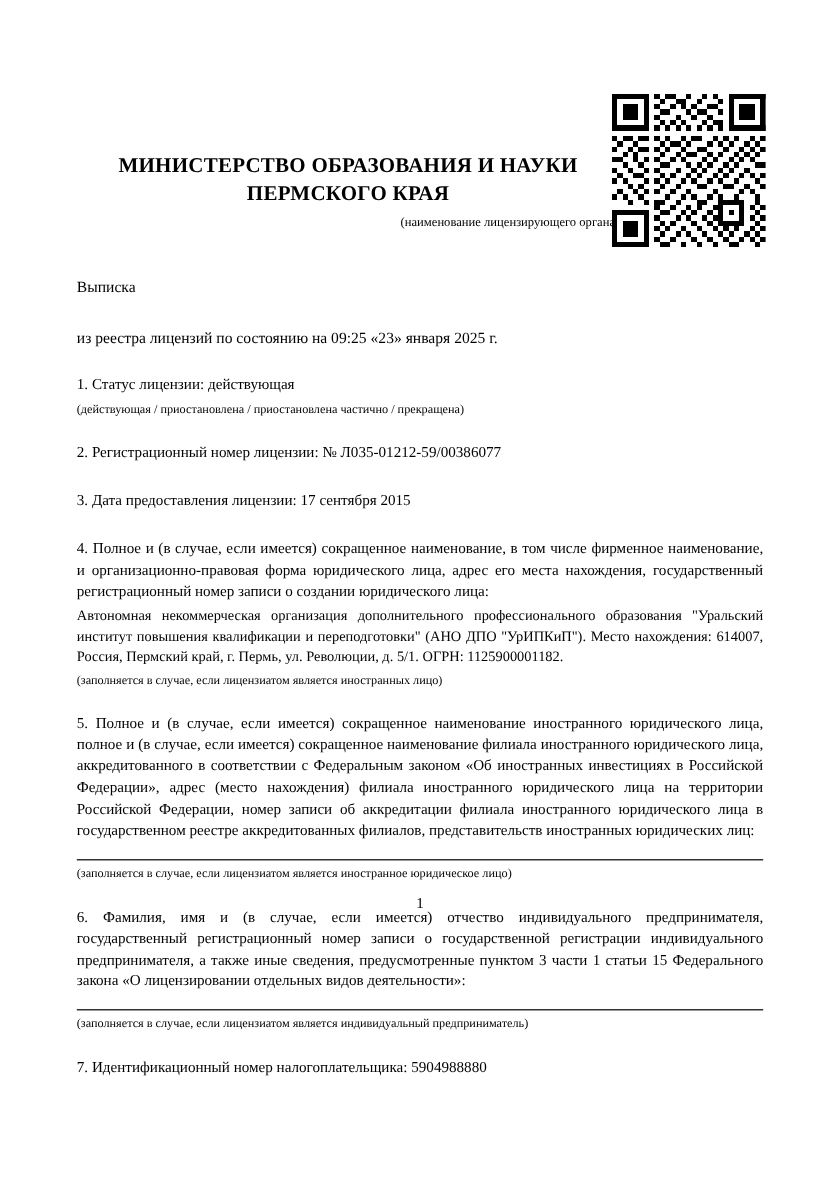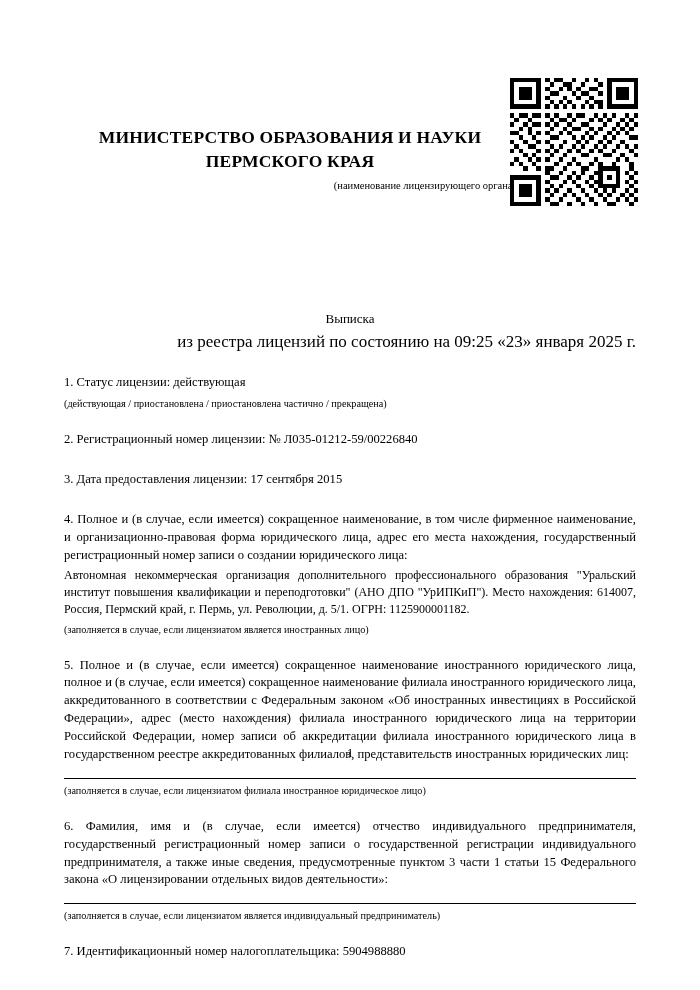--- a/index.html
+++ b/index.html
@@ -45,28 +45,27 @@
     padding-left: 0px;
   }
   .header-caption {
     text-align: right;
     font-size: 10.5px;
     padding-right: 120px;
     margin-top: 7px;
   }
 
   .doc-type {
-    text-align: center;
     font-size: 13px;
-    margin-top: 120px;
+    margin-top: 40px;
   }
   .doc-sub {
-    text-align: right;
-    font-size: 17px;
-    margin-top: 5px;
+    text-align: left;
+    font-size: 13px;
+    margin-top: 27px;
   }
 
   .clause {
     font-size: 12.6px;
     text-align: justify;
     line-height: 1.42;
     margin-top: 22px;
   }
   .note {
     font-size: 10.2px;
@@ -398,31 +397,31 @@
     <div>ПЕРМСКОГО КРАЯ</div>
   </div>
   <div class="header-caption">(наименование лицензирующего органа)</div>
 
   <div class="doc-type">Выписка</div>
   <div class="doc-sub">из реестра лицензий по состоянию на 09:25 «23» января 2025 г.</div>
 
   <div class="clause">1. Статус лицензии: действующая</div>
   <div class="note">(действующая / приостановлена / приостановлена частично / прекращена)</div>
 
-  <div class="clause">2. Регистрационный номер лицензии: № Л035-01212-59/00226840</div>
+  <div class="clause">2. Регистрационный номер лицензии: № Л035-01212-59/00386077</div>
 
   <div class="clause">3. Дата предоставления лицензии: 17 сентября 2015</div>
 
   <div class="clause">4. Полное и (в случае, если имеется) сокращенное наименование, в том числе фирменное наименование, и организационно-правовая форма юридического лица, адрес его места нахождения, государственный регистрационный номер записи о создании юридического лица:</div>
   <div class="block-body">Автономная некоммерческая организация дополнительного профессионального образования "Уральский институт повышения квалификации и переподготовки" (АНО ДПО "УрИПКиП"). Место нахождения: 614007, Россия, Пермский край, г. Пермь, ул. Революции, д. 5/1. ОГРН: 1125900001182.</div>
   <div class="note">(заполняется в случае, если лицензиатом является иностранных лицо)</div>
 
   <div class="clause">5. Полное и (в случае, если имеется) сокращенное наименование иностранного юридического лица, полное и (в случае, если имеется) сокращенное наименование филиала иностранного юридического лица, аккредитованного в соответствии с Федеральным законом «Об иностранных инвестициях в Российской Федерации», адрес (место нахождения) филиала иностранного юридического лица на территории Российской Федерации, номер записи об аккредитации филиала иностранного юридического лица в государственном реестре аккредитованных филиалов, представительств иностранных юридических лиц:</div>
   <hr class="rule">
-  <div class="note">(заполняется в случае, если лицензиатом филиала иностранное юридическое лицо)</div>
+  <div class="note">(заполняется в случае, если лицензиатом является иностранное юридическое лицо)</div>
 
   <div class="clause">6. Фамилия, имя и (в случае, если имеется) отчество индивидуального предпринимателя, государственный регистрационный номер записи о государственной регистрации индивидуального предпринимателя, а также иные сведения, предусмотренные пунктом 3 части 1 статьи 15 Федерального закона «О лицензировании отдельных видов деятельности»:</div>
   <hr class="rule">
   <div class="note">(заполняется в случае, если лицензиатом является индивидуальный предприниматель)</div>
 
   <div class="clause">7. Идентификационный номер налогоплательщика: 5904988880</div>
 
   <div class="page-number">1</div>
 </div>
 

